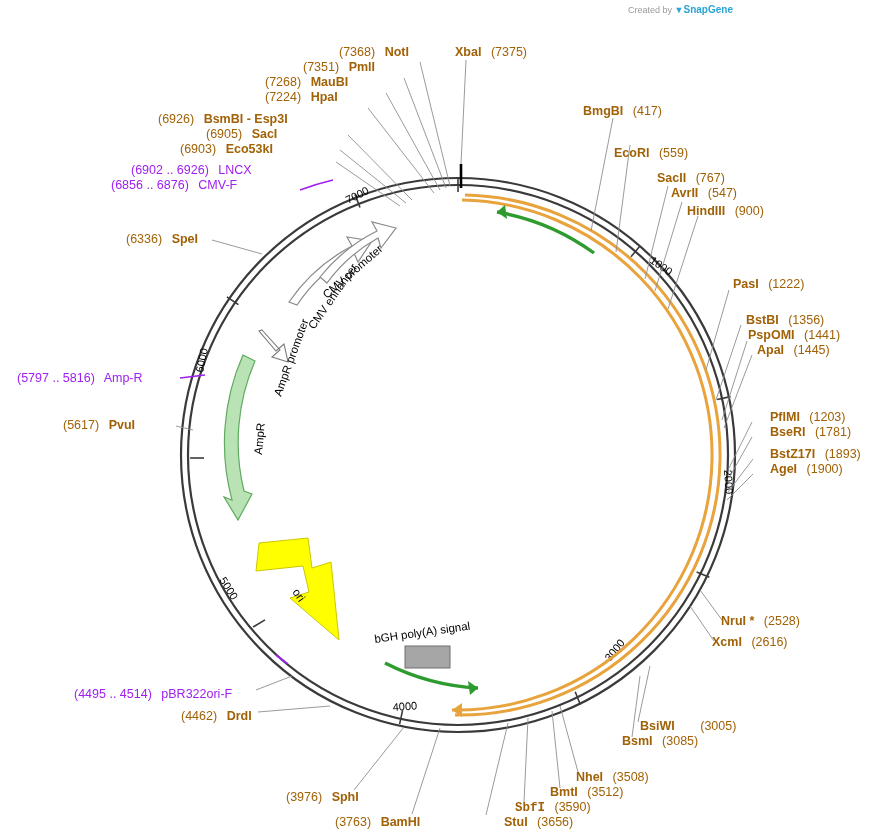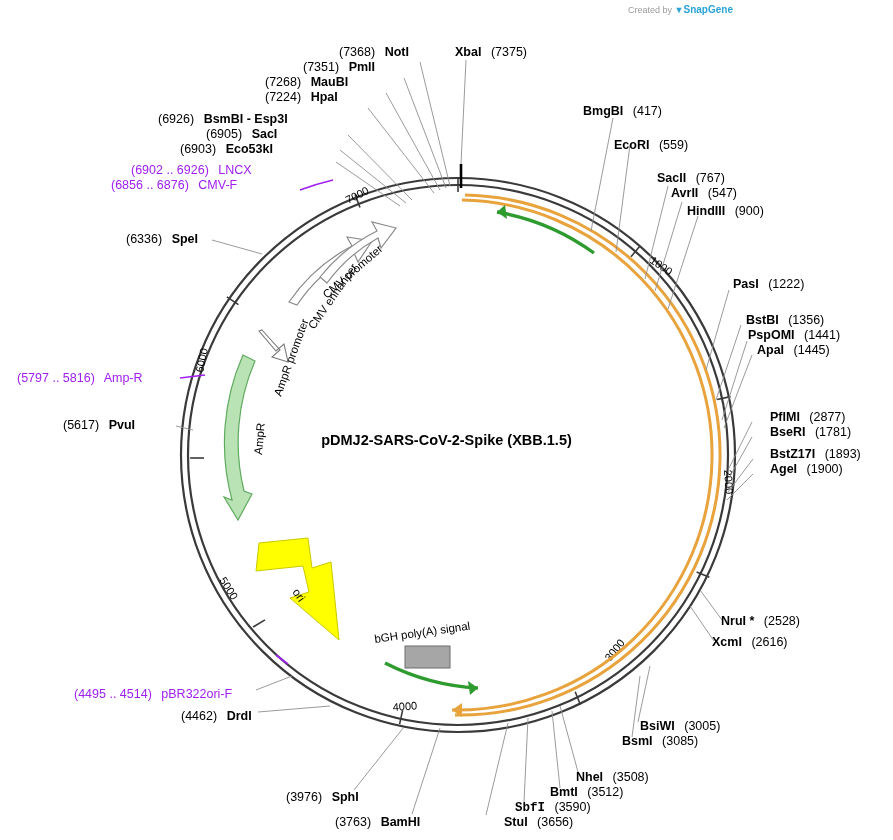--- a/index.html
+++ b/index.html
@@ -4,21 +4,21 @@
 <style>
   html,body{margin:0;padding:0;}
   body{
     width:893px;height:840px;background:#ffffff;
     font-family:"Liberation Sans", sans-serif;
     position:relative;overflow:hidden;
   }
   #stage{position:absolute;left:0;top:0;width:741px;height:840px;}
   svg.map{position:absolute;left:0;top:0;width:893px;height:840px;}
 
-  .lbl{position:absolute;white-space:nowrap;font-size:12.5px;color:#000000;}
+  .lbl{position:absolute;white-space:nowrap;font-size:12.5px;color:#a16207;}
   .lbl .nm{font-weight:bold;}
   .lbl .pos{font-weight:normal;}
   .lbl.purple{color:#a020f0;}
   .lbl.purple .nm{font-weight:normal;}
 
   .credit{position:absolute;right:8px;top:4px;font-size:9px;color:#9b9b9b;}
   .credit .sg{color:#2aa3d6;font-weight:bold;font-size:10px;}
   .credit .sgmark{color:#2aa3d6;}
 
   .center-title{
@@ -147,21 +147,20 @@
       <line x1="552" y1="711" x2="560" y2="788"></line>
       <line x1="528" y1="718" x2="524" y2="802"></line>
       <line x1="508" y1="723" x2="486" y2="815"></line>
       <line x1="440" y1="728" x2="412" y2="814"></line>
       <line x1="404" y1="727" x2="354" y2="790"></line>
       <line x1="330" y1="706" x2="258" y2="712"></line>
       <line x1="292" y1="676" x2="256" y2="690"></line>
     </g>
   </svg>
 
-  <div class="center-title" style="top:432px;">pDMJ2-SARS-CoV-2-Spike (XBB.1.5)</div>
 
   <div class="lbl" style="left:339px;top:45px;">
     <span class="pos" style="margin-right: 6px;">(7368)</span>
     <span class="nm">NotI</span>
   </div>
   <div class="lbl" style="left:303px;top:60px;">
     <span class="pos" style="margin-right: 6px;">(7351)</span>
     <span class="nm">PmlI</span>
   </div>
   <div class="lbl" style="left:265px;top:75px;">
@@ -240,21 +239,21 @@
   </div>
   <div class="lbl" style="left:576px;top:770px;">
     <span class="nm" style="margin-right: 6px;">NheI</span>
     <span class="pos">(3508)</span>
   </div>
   <div class="lbl" style="left:622px;top:734px;">
     <span class="nm" style="margin-right: 6px;">BsmI</span>
     <span class="pos">(3085)</span>
   </div>
   <div class="lbl" style="left:640px;top:719px;">
-    <span class="nm" style="margin-right: 6px;">BsiWI</span>
+    <span class="nm" style="margin-right: 22px;">BsiWI</span>
     <span class="pos">(3005)</span>
   </div>
 
   <div class="lbl" style="left:712px;top:635px;">
     <span class="nm" style="margin-right: 6px;">XcmI</span>
     <span class="pos">(2616)</span>
   </div>
   <div class="lbl" style="left:721px;top:614px;">
     <span class="nm" style="margin-right: 6px;">NruI *</span>
     <span class="pos">(2528)</span>
@@ -266,21 +265,21 @@
   <div class="lbl" style="left:770px;top:447px;">
     <span class="nm" style="margin-right: 6px;">BstZ17I</span>
     <span class="pos">(1893)</span>
   </div>
   <div class="lbl" style="left:770px;top:425px;">
     <span class="nm" style="margin-right: 6px;">BseRI</span>
     <span class="pos">(1781)</span>
   </div>
   <div class="lbl" style="left:770px;top:410px;">
     <span class="nm" style="margin-right: 6px;">PflMI</span>
-    <span class="pos">(2877)</span>
+    <span class="pos">(1203)</span>
   </div>
   <div class="lbl" style="left:757px;top:343px;">
     <span class="nm" style="margin-right: 6px;">ApaI</span>
     <span class="pos">(1445)</span>
   </div>
   <div class="lbl" style="left:748px;top:328px;">
     <span class="nm" style="margin-right: 6px;">PspOMI</span>
     <span class="pos">(1441)</span>
   </div>
   <div class="lbl" style="left:746px;top:313px;">
@@ -296,21 +295,21 @@
     <span class="pos">(900)</span>
   </div>
   <div class="lbl" style="left:671px;top:186px;">
     <span class="nm" style="margin-right: 6px;">AvrII</span>
     <span class="pos">(547)</span>
   </div>
   <div class="lbl" style="left:657px;top:171px;">
     <span class="nm" style="margin-right: 6px;">SacII</span>
     <span class="pos">(767)</span>
   </div>
-  <div class="lbl" style="left:614px;top:138px;">
+  <div class="lbl" style="left:614px;top:146px;">
     <span class="nm" style="margin-right: 6px;">EcoRI</span>
     <span class="pos">(559)</span>
   </div>
   <div class="lbl" style="left:583px;top:104px;">
     <span class="nm" style="margin-right: 6px;">BmgBI</span>
     <span class="pos">(417)</span>
   </div>
 
 </div>
 

